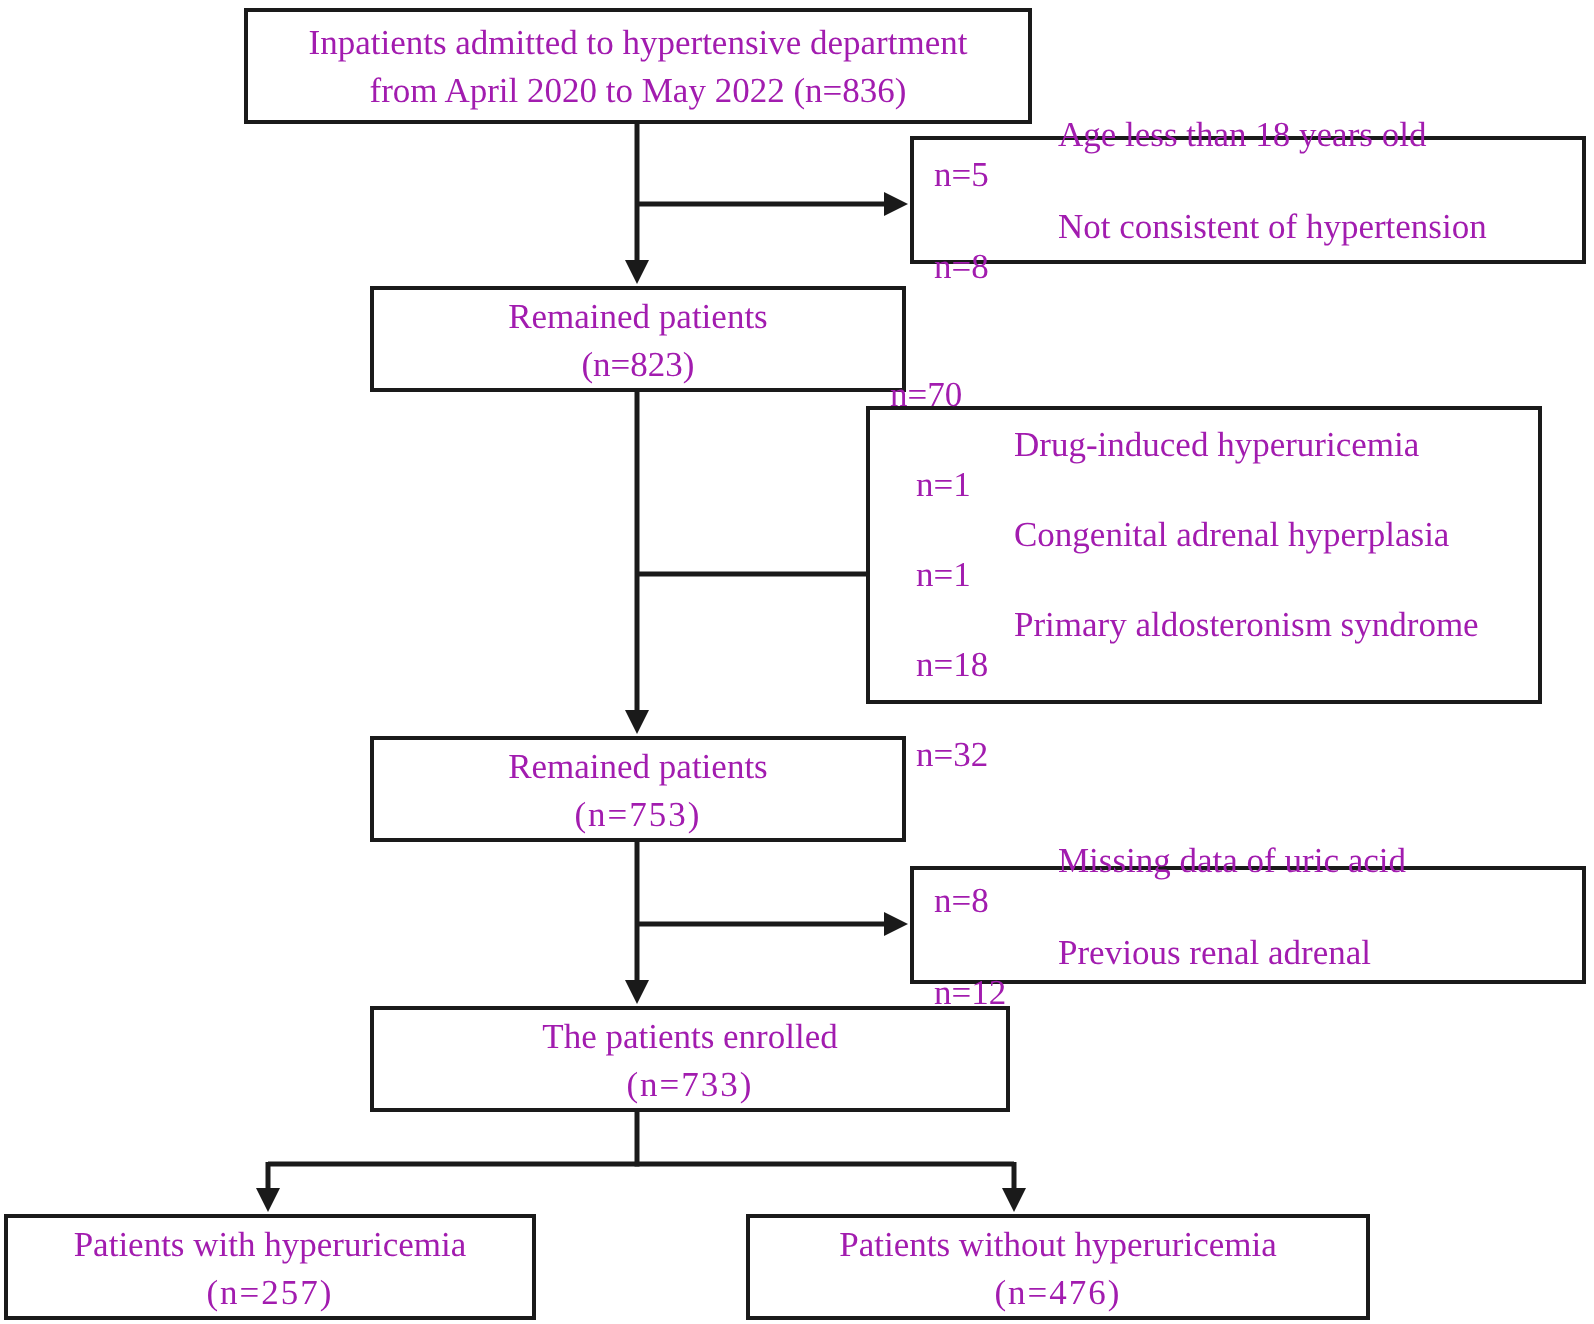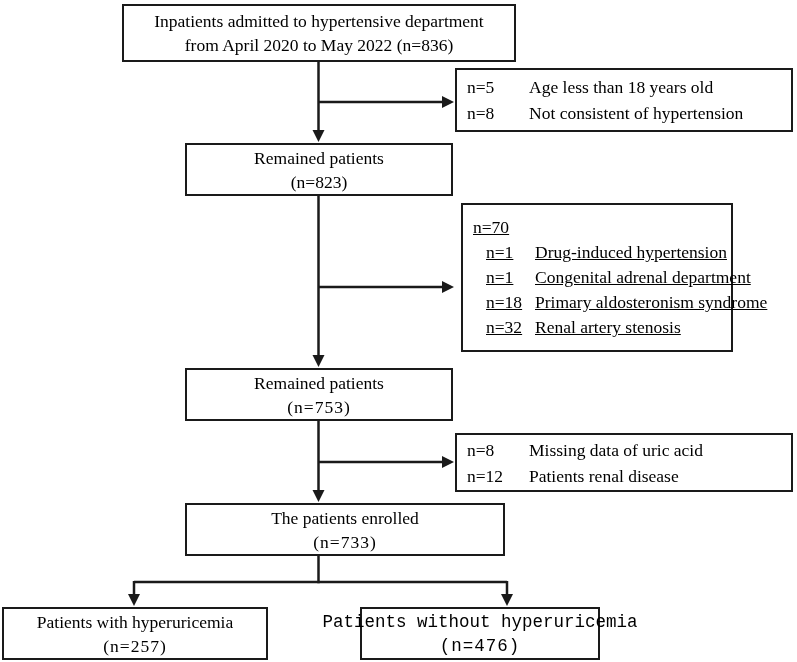--- a/index.html
+++ b/index.html
@@ -6,21 +6,21 @@
     margin: 0;
     padding: 0;
     background: #ffffff;
   }
   #canvas {
     position: relative;
     width: 797px;
     height: 662px;
     background: #ffffff;
     font-family: "Liberation Serif", "DejaVu Serif", serif;
-    color: #000000;
+    color: #a21caf;
     overflow: hidden;
   }
   #connectors {
     position: absolute;
     left: 0; top: 0;
     width: 797px; height: 662px;
   }
   .node {
     position: absolute;
     box-sizing: border-box;
@@ -50,34 +50,35 @@
   }
   .erow {
     display: flex;
     line-height: 26px;
     white-space: nowrap;
   }
   .excl-big .erow { line-height: 25px; }
   .ncell {
     flex: 0 0 62px;
     width: 62px;
+    margin-top: 20px;
   }
   .erow.indent .ncell { text-indent: 13px; }
 
   
   .box-top        { left: 122px; top: 4px;   width: 394px; height: 58px; }
   .box-remained1  { left: 185px; top: 143px; width: 268px; height: 53px; }
   .box-remained2  { left: 185px; top: 368px; width: 268px; height: 53px; }
   .box-enrolled   { left: 185px; top: 503px; width: 320px; height: 53px; }
   .box-with       { left: 2px;   top: 607px; width: 266px; height: 53px; }
-  .box-without    { left: 360px; top: 607px; width: 240px; height: 53px; font-family: Liberation Mono, monospace; }
+  .box-without    { left: 373px; top: 607px; width: 312px; height: 53px; }
 
   
   .excl-age       { left: 455px; top: 68px;  width: 338px; height: 64px; }
-  .excl-secondary { left: 461px; top: 203px; width: 272px; height: 149px; text-decoration: underline; }
+  .excl-secondary { left: 433px; top: 203px; width: 338px; height: 149px; }
   .excl-missing   { left: 455px; top: 433px; width: 338px; height: 59px; }
 </style>
 </head>
 <body>
 
 <div id="canvas">
 
   <svg id="connectors" viewBox="0 0 797 662" xmlns="http://www.w3.org/2000/svg">
     <g stroke="#1a1a1a" stroke-width="2.5" fill="none">
       <line x1="318.5" y1="60" x2="318.5" y2="132"></line>
@@ -143,40 +144,39 @@
       <span class="elabel">Not consistent of hypertension</span>
     </div>
   </div>
 
   <div class="excl excl-big excl-secondary">
     <div class="erow">
       <span class="ncell">n=70</span>
     </div>
     <div class="erow indent">
       <span class="ncell">n=1</span>
-      <span class="elabel">Drug-induced hypertension</span>
+      <span class="elabel">Drug-induced hyperuricemia</span>
     </div>
     <div class="erow indent">
       <span class="ncell">n=1</span>
-      <span class="elabel">Congenital adrenal department</span>
+      <span class="elabel">Congenital adrenal hyperplasia</span>
     </div>
     <div class="erow indent">
       <span class="ncell">n=18</span>
       <span class="elabel">Primary aldosteronism syndrome</span>
     </div>
     <div class="erow indent">
       <span class="ncell">n=32</span>
-      <span class="elabel">Renal artery stenosis</span>
     </div>
   </div>
 
   <div class="excl excl-missing">
     <div class="erow">
       <span class="ncell">n=8</span>
       <span class="elabel">Missing data of uric acid</span>
     </div>
     <div class="erow">
       <span class="ncell">n=12</span>
-      <span class="elabel">Patients renal disease</span>
+      <span class="elabel">Previous renal adrenal</span>
     </div>
   </div>
 
 </div>
 
 </body></html>

